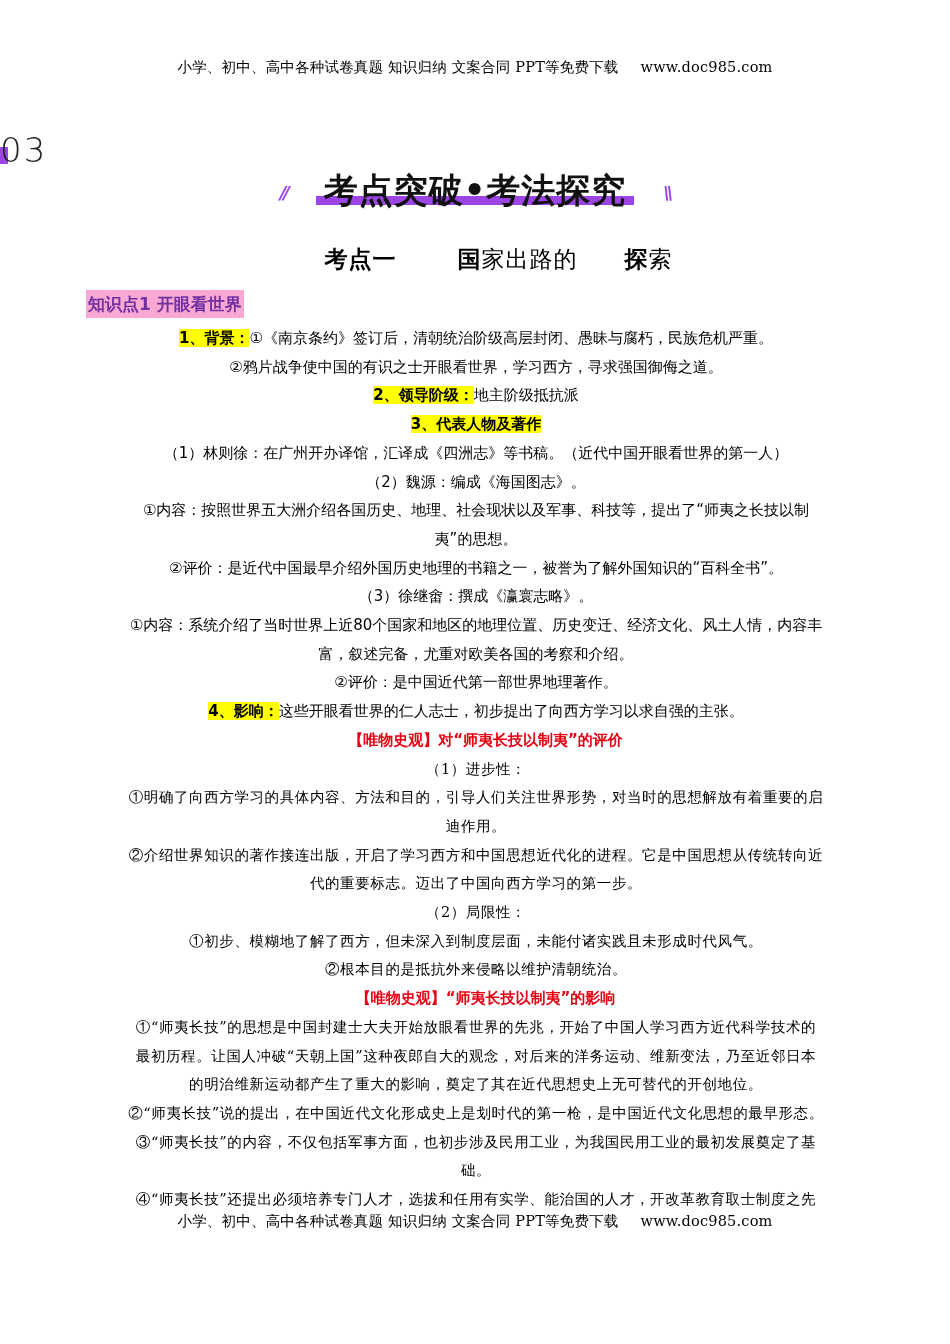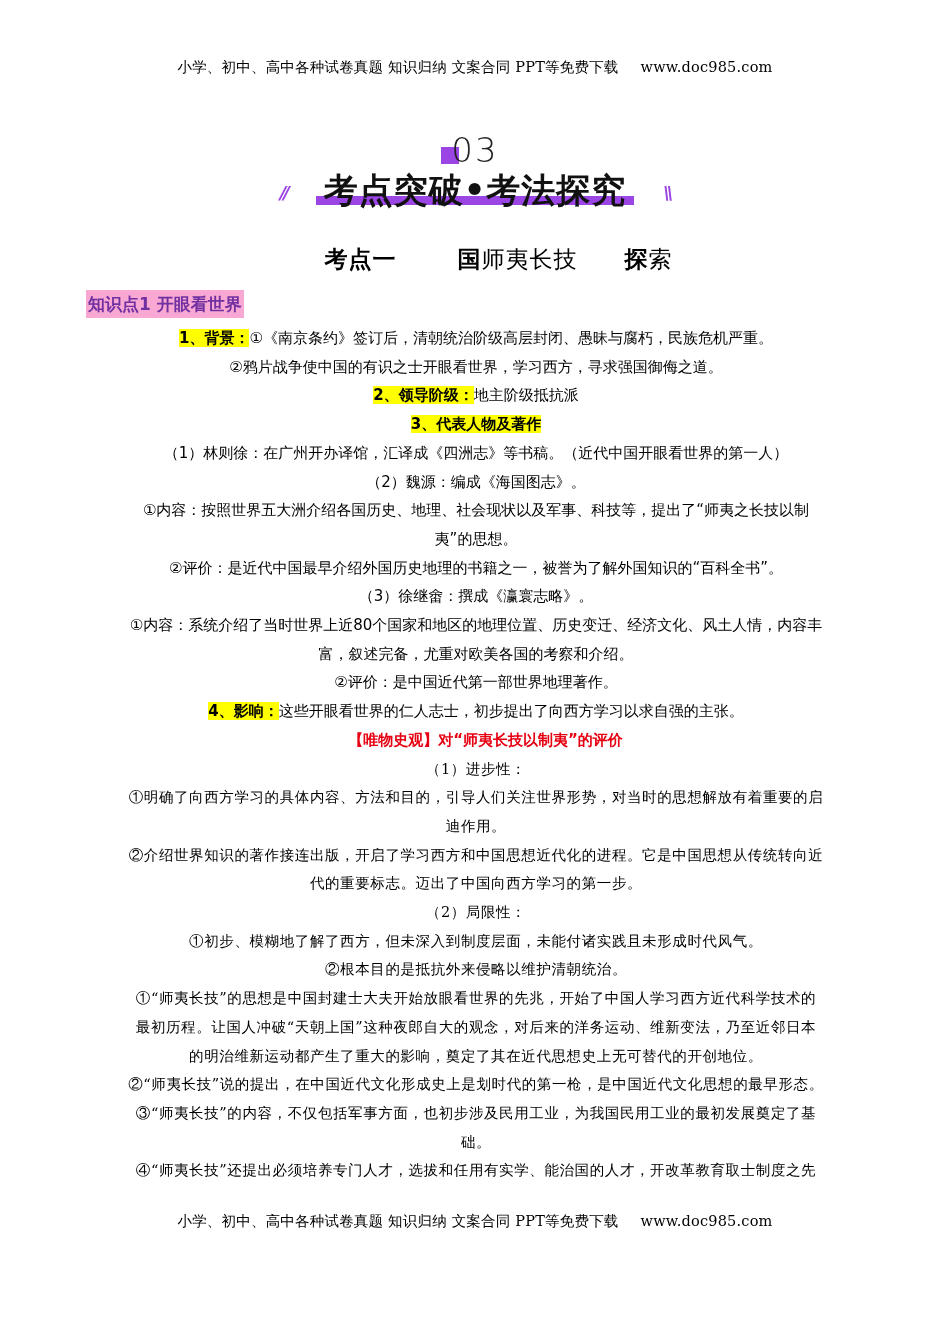--- a/index.html
+++ b/index.html
@@ -1,21 +1,21 @@
 <!DOCTYPE html>
 <html><head>
 <meta charset="utf-8">
 <style>
   html, body { margin: 0; padding: 0; background: #ffffff; }
   body { width: 950px; height: 1344px; position: relative; overflow: hidden; font-family: "DejaVu Sans", sans-serif; color: #000; }
   .header-note { position: absolute; top: 58px; left: 0; width: 950px; text-align: center; font-family: "DejaVu Serif", serif; font-size: 14.5px; letter-spacing: 0.2px; }
   .footer-note { position: absolute; top: 1212px; left: 0; width: 950px; text-align: center; font-family: "DejaVu Serif", serif; font-size: 14.5px; letter-spacing: 0.2px; }
   .note-gap { display: inline-block; width: 22px; }
 
-  .section-num-wrap { position: absolute; top: 130px; left: 0; width: 950px; text-align: center; }
+  .section-num-wrap { position: absolute; top: 130px; left: 0; width: 950px; text-align: left; }
   .section-num { position: relative; display: inline-block; font-family: "DejaVu Sans", sans-serif; font-size: 34px; font-weight: 300; letter-spacing: 2px; color: #222; line-height: 40px; }
   .section-num .accent-block { position: absolute; left: -10px; top: 17px; width: 18px; height: 17px; background: #9b45e4; z-index: 0; }
   .section-num span.txt { position: relative; z-index: 1; }
 
   .banner { position: absolute; top: 172px; left: 0; width: 950px; text-align: center; }
   .banner-inner { position: relative; display: inline-block; padding: 0 8px; }
   .banner-bar { position: absolute; left: 0; right: 0; bottom: 3px; height: 9px; background: #9b45e4; }
   .banner-title { position: relative; font-size: 34px; font-weight: bold; letter-spacing: 1px; color: #111; line-height: 36px; }
   .slash { position: absolute; top: 10px; font-size: 18px; color: #9b45e4; font-weight: bold; letter-spacing: -3px; font-style: italic; }
   .slash.left { left: -36px; }
@@ -49,21 +49,21 @@
 <div class="banner">
   <div class="banner-inner">
     <span class="slash left">//</span>
     <div class="banner-bar"></div>
     <div class="banner-title">考点突破•考法探究</div>
     <span class="slash right">\\</span>
   </div>
 </div>
 
 <div class="topic-title">
-  <span class="b">考点一</span><span class="gap"></span><span class="b">国</span><span>师夷长技</span><span class="b">探</span><span>索</span>
+  <span class="b">考点一</span><span class="gap"></span><span class="b">国</span><span>家出路的</span><span class="b">探</span><span>索</span>
 </div>
 
 <div class="content">
   <div class="kp">知识点1 开眼看世界</div>
   <div id="lines">
       <div class="line"><span class="hl">1、背景：</span><span>①《南京条约》签订后，清朝统治阶级高层封闭、愚昧与腐朽，民族危机严重。</span></div>
       <div class="line"><span>②鸦片战争使中国的有识之士开眼看世界，学习西方，寻求强国御侮之道。</span></div>
       <div class="line"><span class="hl">2、领导阶级：</span><span>地主阶级抵抗派</span></div>
       <div class="line"><span class="hl">3、代表人物及著作</span><span></span></div>
       <div class="line"><span>（1）林则徐：在广州开办译馆，汇译成《四洲志》等书稿。（近代中国开眼看世界的第一人）</span></div>
@@ -78,20 +78,21 @@
       <div class="line"><span class="hl">4、影响：</span><span>这些开眼看世界的仁人志士，初步提出了向西方学习以求自强的主张。</span></div>
       <div class="line"><span class="red">【唯物史观】对“师夷长技以制夷”的评价</span></div>
       <div class="line"><span class="serif">（1）进步性：</span></div>
       <div class="line"><span class="serif">①明确了向西方学习的具体内容、方法和目的，引导人们关注世界形势，对当时的思想解放有着重要的启</span></div>
       <div class="line"><span class="serif">迪作用。</span></div>
       <div class="line"><span class="serif">②介绍世界知识的著作接连出版，开启了学习西方和中国思想近代化的进程。它是中国思想从传统转向近</span></div>
       <div class="line"><span class="serif">代的重要标志。迈出了中国向西方学习的第一步。</span></div>
       <div class="line"><span class="serif">（2）局限性：</span></div>
       <div class="line"><span class="serif">①初步、模糊地了解了西方，但未深入到制度层面，未能付诸实践且未形成时代风气。</span></div>
       <div class="line"><span class="serif">②根本目的是抵抗外来侵略以维护清朝统治。</span></div>
+      <div class="line"><span class="red">【唯物史观】“师夷长技以制夷”的影响</span></div>
       <div class="line"><span class="serif">①“师夷长技”的思想是中国封建士大夫开始放眼看世界的先兆，开始了中国人学习西方近代科学技术的</span></div>
       <div class="line"><span class="serif">最初历程。让国人冲破“天朝上国”这种夜郎自大的观念，对后来的洋务运动、维新变法，乃至近邻日本</span></div>
       <div class="line"><span class="serif">的明治维新运动都产生了重大的影响，奠定了其在近代思想史上无可替代的开创地位。</span></div>
       <div class="line"><span class="serif">②“师夷长技”说的提出，在中国近代文化形成史上是划时代的第一枪，是中国近代文化思想的最早形态。</span></div>
       <div class="line"><span class="serif">③“师夷长技”的内容，不仅包括军事方面，也初步涉及民用工业，为我国民用工业的最初发展奠定了基</span></div>
       <div class="line"><span class="serif">础。</span></div>
       <div class="line"><span class="serif">④“师夷长技”还提出必须培养专门人才，选拔和任用有实学、能治国的人才，开改革教育取士制度之先</span></div>
     </div>
 </div>
 

